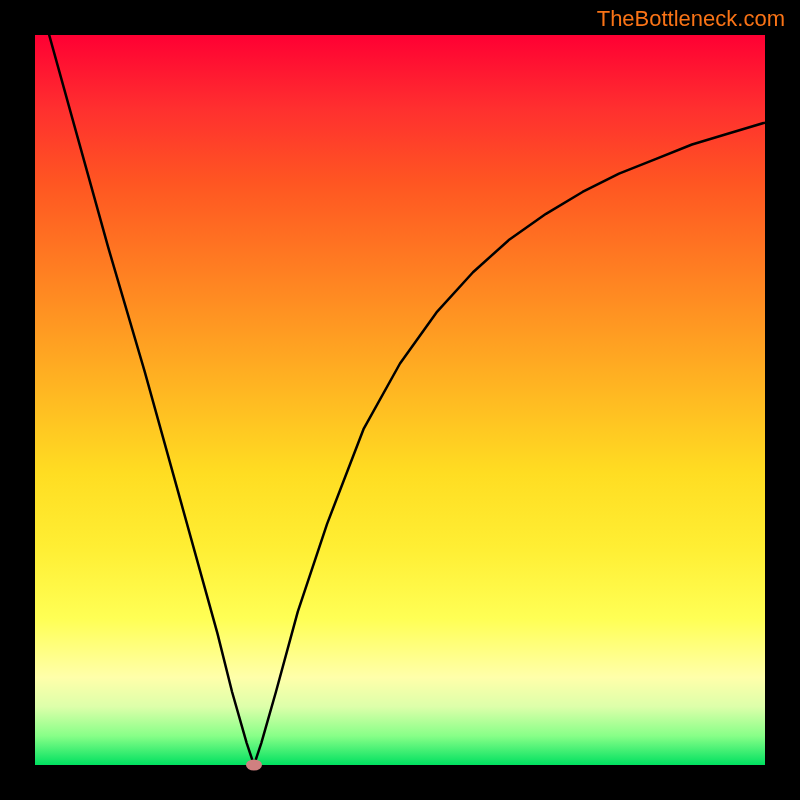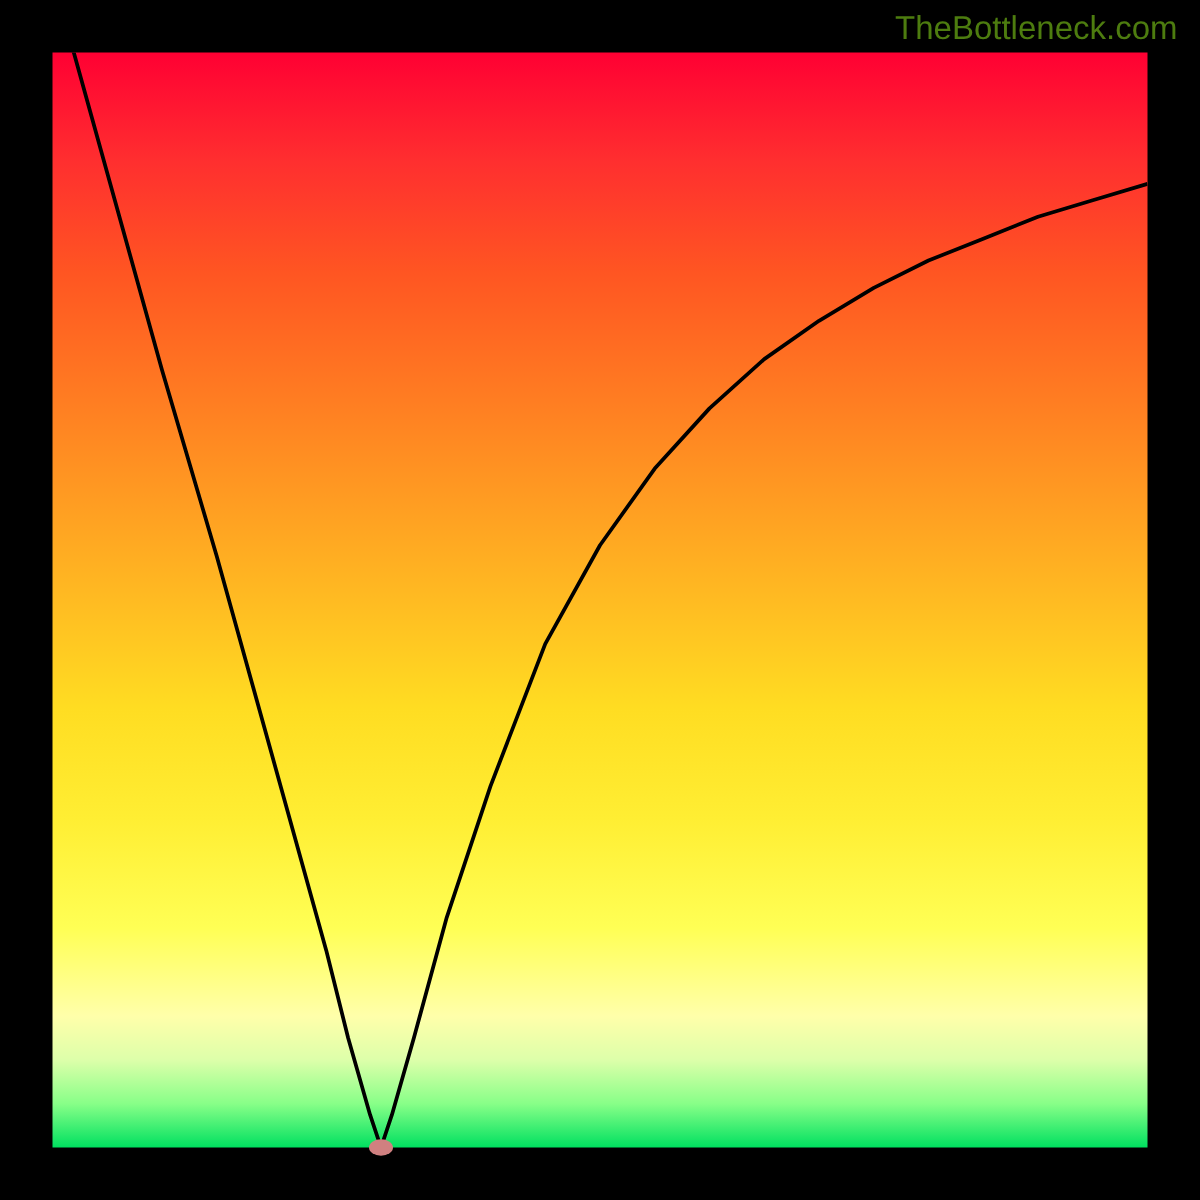--- a/index.html
+++ b/index.html
@@ -50,21 +50,21 @@
   width: 16px;
   height: 11px;
   background: #d08080;
   border-radius: 50%;
   transform: translate(-50%, -50%);
 }
 .attribution {
   position: absolute;
   top: 6px;
   right: 15px;
-  color: #4d7c0f;
+  color: #f97316;
   font-family: Arial, Helvetica, sans-serif;
   font-size: 22px;
   font-weight: 500;
 }
 </style>
 </head>
 <body>
 
 <div class="container">
   <div class="plot-area">

